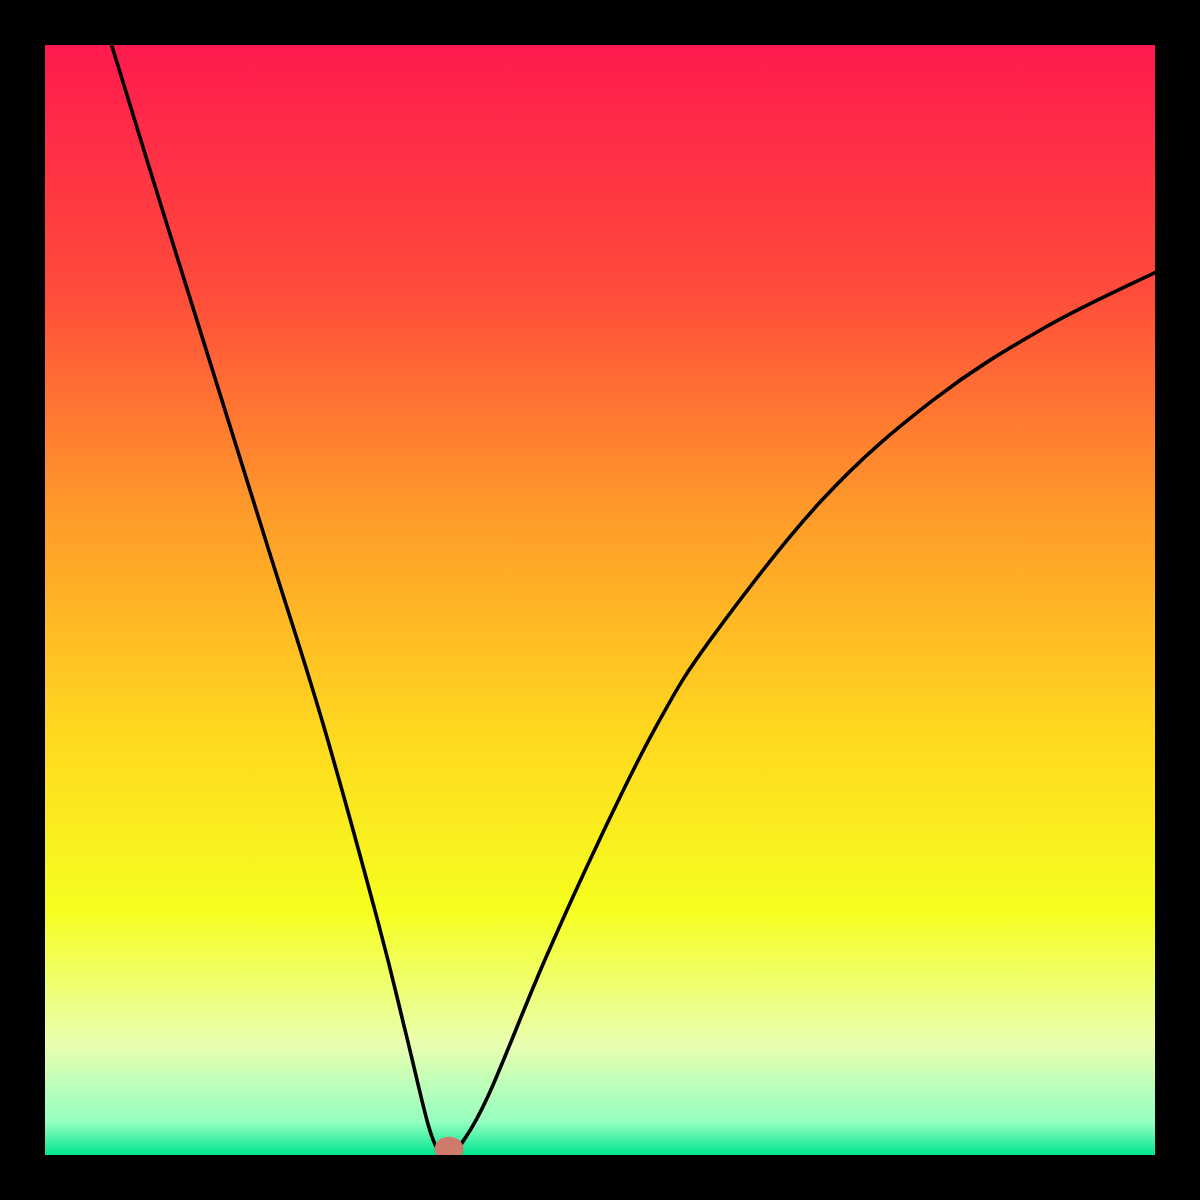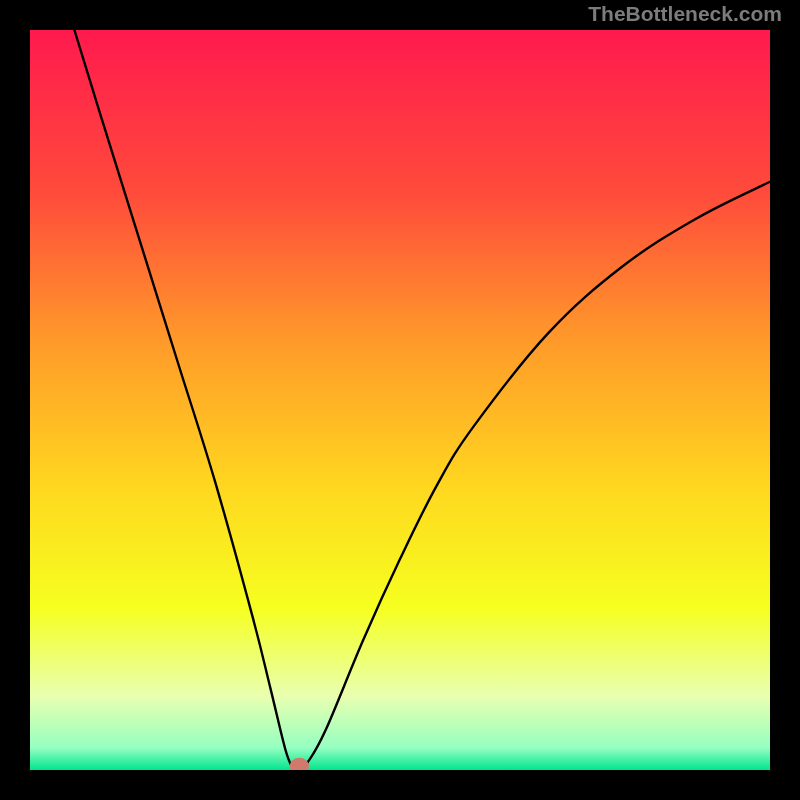--- a/index.html
+++ b/index.html
@@ -43,21 +43,20 @@
     width: 740px;
     height: 740px;
     z-index: 2;
     pointer-events: none;
   }
 </style>
 </head>
 <body>
 
 <div class="frame">
-  <div class="watermark">TheBottleneck.com</div>
 
   <div class="plot">
     <svg class="bg" width="740" height="740" viewBox="0 0 740 740" preserveAspectRatio="none">
       <defs>
         <linearGradient id="g" x1="0" y1="0" x2="0" y2="1">
             <stop offset="0%" stop-color="#ff1a4e"></stop>
             <stop offset="22%" stop-color="#ff4b3b"></stop>
             <stop offset="42%" stop-color="#ff9a2a"></stop>
             <stop offset="62%" stop-color="#ffd81f"></stop>
             <stop offset="78%" stop-color="#f6ff1f"></stop>

